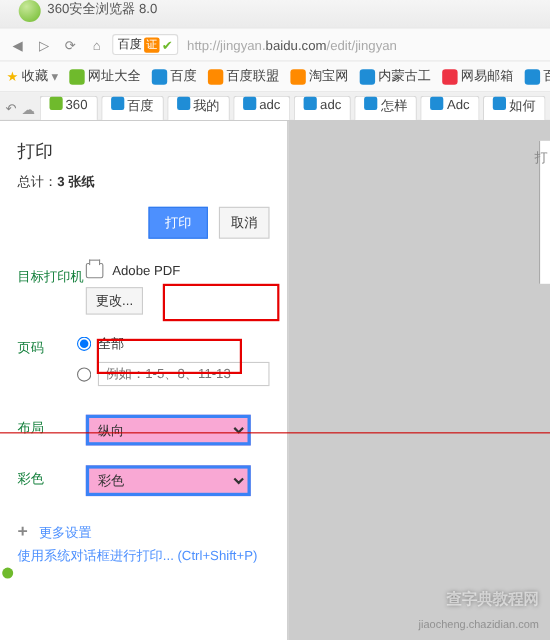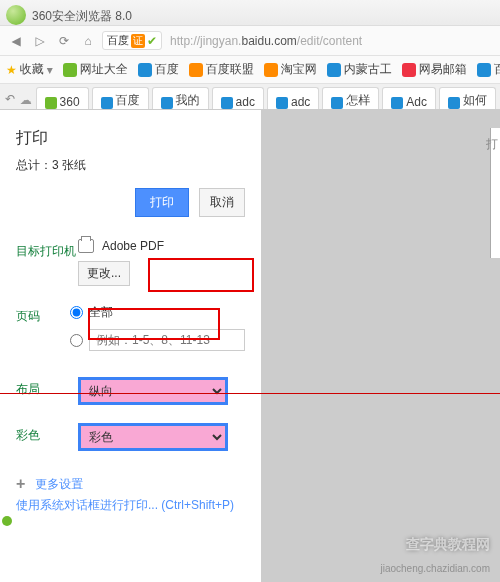--- a/index.html
+++ b/index.html
@@ -1,43 +1,43 @@
 <!DOCTYPE html>
 <html><head>
 <meta charset="utf-8">
 <style>
 *{margin:0;padding:0;box-sizing:border-box;font-family:"Microsoft YaHei",Arial,sans-serif;font-size:12px}
 body{width:500px;height:582px;background:#fff;overflow:hidden;position:relative}
-.titlebar{height:26px;background:linear-gradient(#f5f5f5,#ebebeb);display:flex;align-items:flex-end;padding:0 6px;border-bottom:1px solid #ddd}
+.titlebar{height:26px;background:linear-gradient(#f5f5f5,#ebebeb);display:flex;align-items:flex-start;padding:0 17px;border-bottom:1px solid #ddd}
 .avatar{width:20px;height:20px;border-radius:50%;background:radial-gradient(circle at 35% 30%,#c8e89a,#6fba2c);margin-right:6px}
 .title{color:#555;font-size:12px}
 .navbar{height:30px;background:#fafafa;display:flex;align-items:center;padding:0 6px;border-bottom:1px solid #e2e2e2;gap:4px}
 .navbtn{width:20px;height:20px;display:inline-flex;align-items:center;justify-content:center;color:#888}
 .urlbadge{display:inline-flex;align-items:center;gap:2px;padding:1px 4px;border:1px solid #ddd;border-radius:3px;background:#fff}
 .urlbadge .bd{color:#333;font-size:11px}
 .urlbadge .rz{background:#ff8a00;color:#fff;font-size:10px;padding:0 2px;border-radius:2px}
 .url{color:#aaa;font-size:13px;margin-left:4px;white-space:nowrap;overflow:hidden}
 .url .dark{color:#555}
 .bookmarks{height:28px;background:#fafafa;display:flex;align-items:center;padding:0 6px;gap:10px;border-bottom:1px solid #e2e2e2;overflow:hidden;white-space:nowrap}
 .bkitem{display:inline-flex;align-items:center;gap:3px;color:#444}
 .bkitem .star{color:#f6b800}
 .bkitem .dot{width:14px;height:14px;border-radius:3px;background:#1f8dd6;display:inline-block}
 .bkitem .dot.g{background:#6fba2c}.bkitem .dot.o{background:#ff8a00}.bkitem .dot.r{background:#e34}
 .tabs{height:26px;background:#f0f0f0;display:flex;align-items:flex-end;padding:0 4px;gap:3px;border-bottom:1px solid #ccc;overflow:hidden}
 .cloud{width:22px;height:18px;color:#999;display:inline-flex;align-items:center;justify-content:center}
-.tab{height:22px;padding:0 8px;background:#fff;border:1px solid #d8d8d8;border-bottom:none;border-radius:3px 3px 0 0;display:inline-flex;align-items:flex-end;gap:3px;color:#444;font-size:11px;white-space:nowrap}
+.tab{height:22px;padding:0 8px;background:#fff;border:1px solid #d8d8d8;border-bottom:none;border-radius:3px 3px 0 0;display:inline-flex;align-items:flex-start;gap:3px;color:#444;font-size:11px;white-space:nowrap}
 .tab .ico{width:12px;height:12px;background:#1f8dd6;border-radius:2px;display:inline-block}
 .tab .ico.g{background:#6fba2c}
 .content{display:flex;height:472px}
 .panel{width:262px;background:#fff;border-right:1px solid #ccc;padding:18px 16px 6px;position:relative;display:flex;flex-direction:column}
 .preview{flex:1;background:#ccc;position:relative}
 .preview .edge{position:absolute;right:0;top:18px;width:10px;height:130px;background:#fff;border-left:1px solid #aaa;color:#888;font-size:12px;writing-mode:vertical-rl}
 .h1{font-size:16px;color:#333;margin-bottom:8px}
 .total{color:#333;margin-bottom:14px}
-.total b{font-weight:normal}
+.total b{font-weight:bold}
 .btnrow{display:flex;justify-content:flex-end;gap:10px;margin-bottom:22px}
 .btn-primary{background:#4d90fe;border:1px solid #3079ed;color:#fff;padding:5px 14px;font-size:12px;cursor:pointer}
 .btn-cancel{background:#f5f5f5;border:1px solid #ccc;color:#333;padding:5px 10px;cursor:pointer}
 .hl{position:absolute;border:2px solid #e60000;pointer-events:none}
 .hl1{left:148px;top:258px;width:106px;height:34px}
 .hl2{left:88px;top:308px;width:132px;height:32px}
 .row{display:flex;align-items:flex-start;margin-bottom:18px}
 .label{width:62px;color:#15803d;padding-top:4px}
 .field{flex:1}
 .printer{display:flex;align-items:center;gap:8px;color:#333;margin-bottom:8px}
@@ -68,21 +68,21 @@
   <span class="navbtn">◀</span>
   <span class="navbtn">▷</span>
   <span class="navbtn">⟳</span>
   <span class="navbtn">⌂</span>
   <span class="urlbadge">
     <span class="bd">百度</span>
     <span class="rz">证</span>
     <span style="color:#6fba2c">✔</span>
   </span>
   <span class="url">
-    <span>http://jingyan.</span><span class="dark">baidu.com</span><span>/edit/content</span>
+    <span>http://jingyan.</span><span class="dark">baidu.com</span><span>/edit/jingyan</span>
   </span>
 </div>
 
 <div class="bookmarks">
   <span class="bkitem">
       <span class="star">★</span>
       <span>收藏</span>
       <span style="color:#888">▾</span>
     </span>
   <span class="bkitem">

